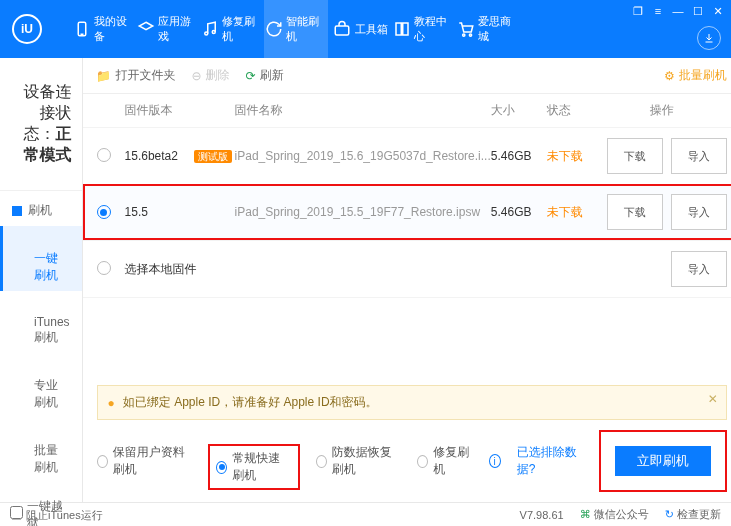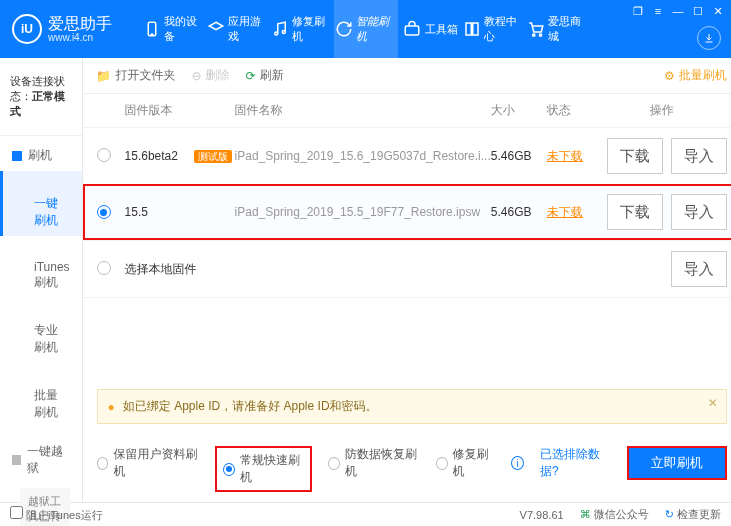--- a/index.html
+++ b/index.html
@@ -6,29 +6,29 @@
 body { width: 731px; height: 526px; background: #fff; font-size: 12px; color: #333; overflow: hidden; }
 
 .titlebar { height: 58px; background: linear-gradient(#0a7cff,#0a7cff); color: #fff; display: flex; align-items: center; padding: 0 10px 0 12px; position: relative; }
 .logo { display: flex; align-items: center; gap: 6px; }
 .logo-badge { width: 30px; height: 30px; border: 2px solid #fff; border-radius: 50%; display: flex; align-items: center; justify-content: center; font-weight: bold; font-size: 12px; }
 .logo-text { display: flex; flex-direction: column; line-height: 1.1; }
 .logo-text .cn { font-size: 16px; font-weight: 500; }
 .logo-text .url { font-size: 10px; opacity: .85; }
 .navs { display: flex; gap: 0; margin-left: 30px; height: 100%; }
 .nav-item { width: 64px; display: flex; flex-direction: row; align-items: center; justify-content: center; gap: 3px; font-size: 11px; cursor: pointer; }
-.nav-item.active { background: rgba(255,255,255,.18); font-style: italic; }
+.nav-item.active { background: rgba(255,255,255,.18); }
 .nav-icon { width: 20px; height: 20px; display: flex; align-items: center; justify-content: center; }
 .winbtns { position: absolute; right: 6px; top: 4px; display: flex; gap: 6px; font-size: 11px; }
 .winbtn { width: 14px; height: 14px; display: flex; align-items: center; justify-content: center; cursor: pointer; }
 .dl-circle { position: absolute; right: 10px; bottom: 8px; width: 24px; height: 24px; border: 1.5px solid rgba(255,255,255,.6); border-radius: 50%; display: flex; align-items: center; justify-content: center; cursor: pointer; }
 
 .body { display: flex; height: 444px; }
 .sidebar { width: 150px; border-right: 1px solid #e8e8e8; display: flex; flex-direction: column; }
-.conn-status { padding: 16px 10px; font-size: 11px; border-bottom: 1px solid #f0f0f0; }
+.conn-status { padding: 24px 10px; font-size: 16px; border-bottom: 1px solid #f0f0f0; text-align: right; }
 .conn-status b { color: #333; }
 .side-group { padding: 4px 0; }
 .side-head { display: flex; align-items: center; gap: 6px; padding: 7px 12px; color: #666; cursor: pointer; }
 .side-head .sq { width: 10px; height: 10px; background: #0a7cff; }
 .side-head.gray .sq { background: #bbb; }
 .side-sub { padding: 24px 12px 7px 34px; color: #666; cursor: pointer; }
 .side-sub.active { background: #eaf3ff; color: #0a7cff; border-left: 3px solid #0a7cff; padding-left: 31px; }
 .side-note { margin: 4px 12px 8px 20px; padding: 6px 8px; background: #f7f7f7; color: #888; font-size: 11px; line-height: 1.4; }
 .side-flex { flex: 1; }
 
@@ -46,57 +46,53 @@
 .col-size { width: 56px; text-align: left; }
 .col-stat { width: 50px; }
 .col-ops { width: 130px; text-align: center; }
 
 .row { display: flex; align-items: center; padding: 10px 14px; font-size: 12px; position: relative; }
 .row .radio { width: 14px; height: 14px; border: 1.5px solid #bbb; border-radius: 50%; display: inline-flex; align-items: center; justify-content: center; cursor: pointer; }
 .row .radio.on { border-color: #0a7cff; }
 .row .radio.on::after { content: ""; width: 7px; height: 7px; background: #0a7cff; border-radius: 50%; }
 .tag-beta { background: #ff8a00; color: #fff; font-size: 10px; padding: 1px 4px; border-radius: 2px; margin-left: 16px; }
 .row .name { color: #999; white-space: nowrap; overflow: hidden; text-overflow: ellipsis; }
-.row .stat { color: #ff8a00; text-decoration: underline; }
-.btn-sm { width: 56px; height: 36px; border: 1px solid #ccc; background: #fff; font-size: 15px; cursor: pointer; color: #555; }
+.row .stat { color: #ff8a00; }
+.btn-sm { width: 56px; height: 36px; border: 1px solid #ccc; background: #fff; font-size: 11px; cursor: pointer; color: #555; }
 .ops { display: flex; gap: 8px; justify-content: flex-end; }
 .row.selected { background: #fafcff; }
 .row.selected::before { content: ""; position: absolute; inset: 0; border: 2px solid #e11; pointer-events: none; }
 .row.local { border-top: 1px solid #f3f3f3; border-bottom: 1px solid #f3f3f3; }
 
 .warn-bar { margin: 0 14px; background: #fff9e8; border: 1px solid #f3e3b3; padding: 8px 10px; display: flex; align-items: center; gap: 8px; font-size: 12px; color: #8a6d1f; position: relative; }
 .warn-bar .close { position: absolute; right: 8px; top: 6px; color: #c9b063; cursor: pointer; }
 
 .mode-bar { padding: 10px 14px; display: flex; align-items: center; gap: 16px; font-size: 12px; }
 .mode { display: flex; align-items: center; gap: 5px; cursor: pointer; color: #555; }
 .mode .r { width: 13px; height: 13px; border: 1.5px solid #bbb; border-radius: 50%; display: inline-flex; align-items: center; justify-content: center; }
 .mode.on .r { border-color: #0a7cff; }
 .mode.on .r::after { content: ""; width: 6px; height: 6px; background: #0a7cff; border-radius: 50%; }
 .mode.boxed { border: 2px solid #e11; padding: 4px 6px; margin-top: 12px; }
 .link { color: #0a7cff; cursor: pointer; }
 .info-ic { color: #0a7cff; width: 14px; height: 14px; border: 1px solid #0a7cff; border-radius: 50%; display: inline-flex; align-items: center; justify-content: center; font-size: 10px; }
 .primary-btn { margin-left: auto; width: 96px; height: 30px; background: #0a7cff; color: #fff; border: none; font-size: 13px; cursor: pointer; }
-.primary-wrap { border: 2px solid #e11; padding: 0; margin-left: auto; }
+.primary-wrap { border: 2px solid #e11; padding: 14px; margin-left: auto; }
 
 .footer { height: 24px; border-top: 1px solid #e8e8e8; display: flex; align-items: center; padding: 0 10px; font-size: 11px; color: #666; gap: 18px; }
 .footer .r { margin-left: auto; display: flex; gap: 16px; align-items: center; }
 
 input[type=checkbox]{ width:13px; height:13px; cursor:pointer; }
 svg { display: block; }
 </style>
 </head>
 <body>
 
 <div class="titlebar">
   <div class="logo">
     <div class="logo-badge">iU</div>
-    <div class="logo-text">
-      <span class="cn">爱思助手</span>
-      <span class="url">www.i4.cn</span>
-    </div>
   </div>
   <div class="navs">
     <div class="nav-item">
         <span class="nav-icon">
           <svg width="18" height="18" viewBox="0 0 24 24" fill="none" stroke="#fff" stroke-width="2">
             <rect x="7" y="3" width="10" height="18" rx="2"></rect>
             <line x1="10" y1="19" x2="14" y2="19"></line>
           </svg>
         </span>
         <span>我的设备</span>

